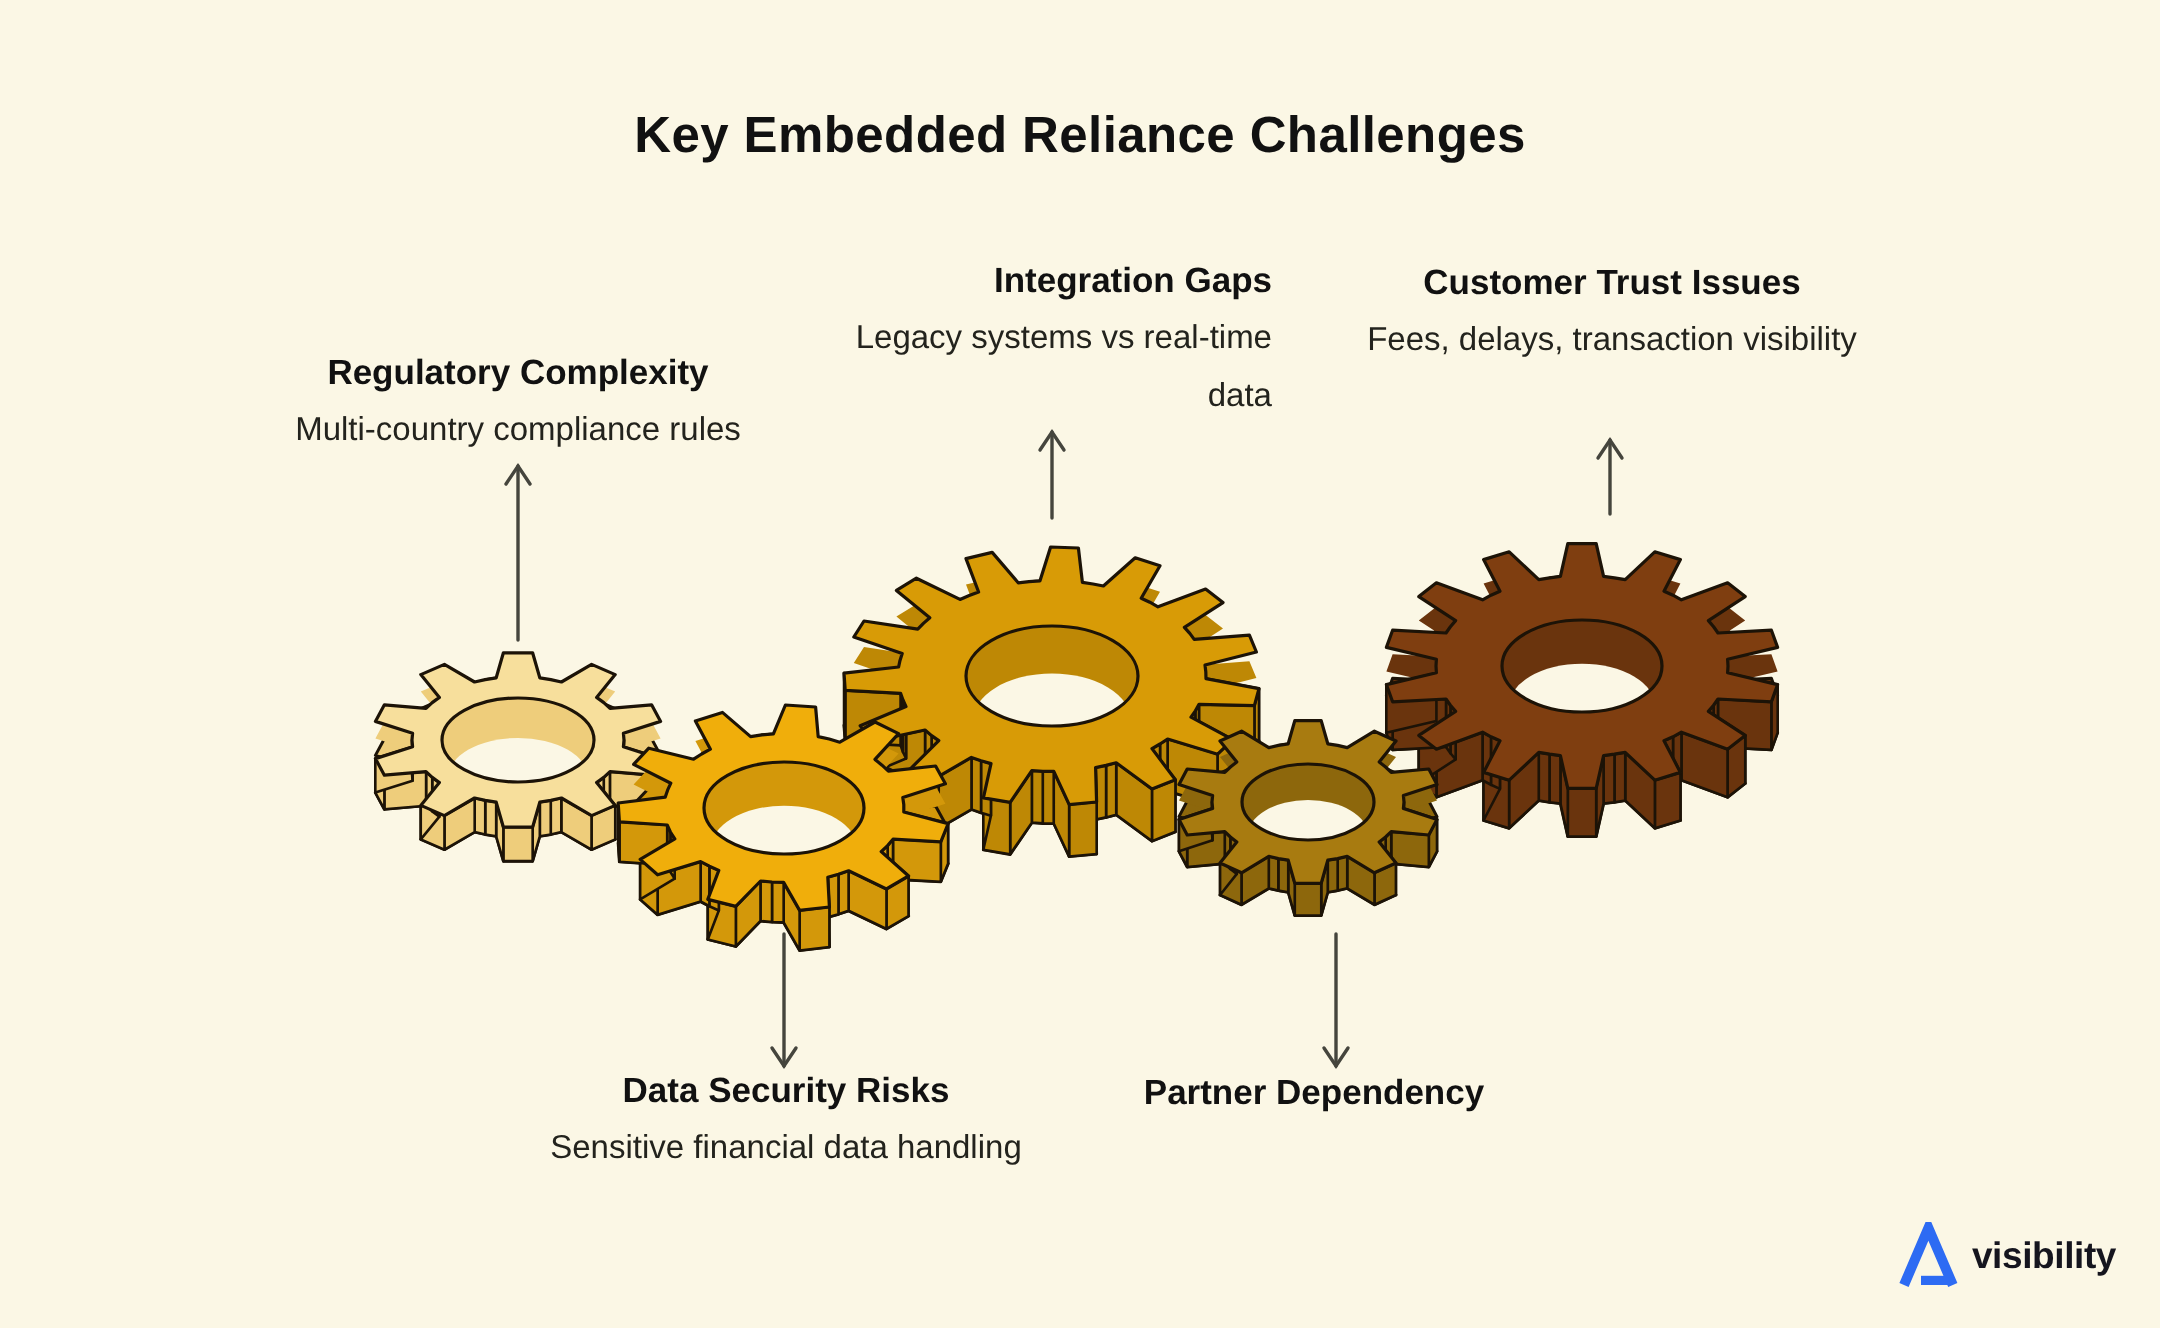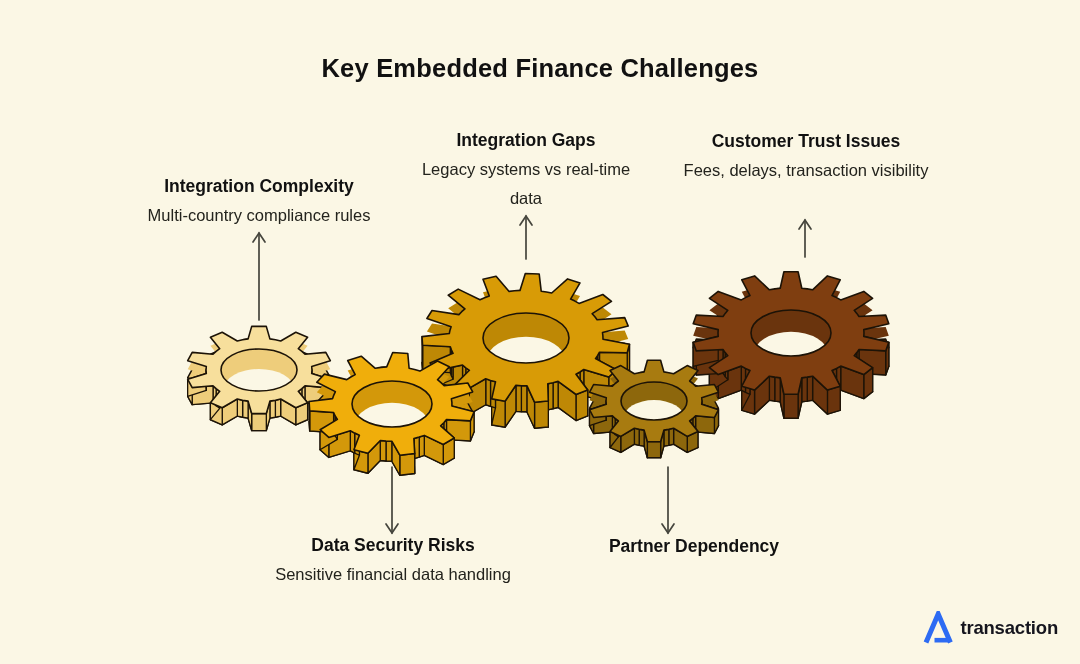--- a/index.html
+++ b/index.html
@@ -15,38 +15,38 @@
     position:absolute;top:54px;left:0;width:100%;
     margin:0;text-align:center;
     font-size:25.5px;font-weight:700;color:#111;
     letter-spacing:0.2px;
   }
   .scene{position:absolute;left:0;top:0;}
   .challenge{position:absolute;text-align:center;}
   .c-title{font-weight:700;font-size:17.5px;line-height:28px;color:#111;}
   .c-desc{font-size:16.5px;line-height:28.5px;margin-top:1px;color:#23231D;}
   #ch-regulatory{left:109px;top:172px;width:300px;}
-  #ch-integration{left:416px;top:126px;width:220px;}
+  #ch-integration{left:416px;top:126px;width:220px;text-align:right;}
   #ch-customer{left:681px;top:127px;width:250px;}
   #ch-datasec{left:238px;top:531px;width:310px;}
-  #ch-partner{left:589px;top:532px;width:210px;}
+  #ch-partner{left:552px;top:532px;width:210px;}
   .logo{
     position:absolute;right:22px;bottom:20px;
     display:flex;align-items:center;gap:7px;
   }
   .logo-text{
     font-size:18.5px;font-weight:700;color:#15151E;letter-spacing:-0.2px;
   }
 </style>
 </head>
 <body>
 
 <div class="canvas" style="background: rgb(251, 247, 229);">
 
-  <h1 class="page-title" style="color: rgb(17, 17, 17);">Key Embedded Finance Challenges</h1>
+  <h1 class="page-title" style="color: rgb(17, 17, 17);">Key Embedded Reliance Challenges</h1>
 
   <svg id="scene" class="scene" width="1080" height="664" viewBox="0 0 1080 664">
       <defs>
         <clipPath id="hole-gear-5">
           <path d="M751,333 A40,23 0 1 0 831,333 A40,23 0 1 0 751,333 Z"></path>
         </clipPath>
         <clipPath id="hole-gear-3">
           <path d="M483,338 A43,25 0 1 0 569,338 A43,25 0 1 0 483,338 Z"></path>
         </clipPath>
         <clipPath id="hole-gear-1">
@@ -262,21 +262,21 @@
         <line x1="392" y1="467" x2="392" y2="533"></line>
         <path d="M386,524 L392,533 L398,524"></path>
       </g>
       <g stroke="#45453D" stroke-width="1.7" fill="none" stroke-linecap="round">
         <line x1="668" y1="467" x2="668" y2="533"></line>
         <path d="M662,524 L668,533 L674,524"></path>
       </g>
     </svg>
 
   <div class="challenge" id="ch-regulatory">
-    <div class="c-title">Integration Complexity</div>
+    <div class="c-title">Regulatory Complexity</div>
     <div class="c-desc">Multi-country compliance rules</div>
   </div>
 
   <div class="challenge" id="ch-integration">
     <div class="c-title">Integration Gaps</div>
     <div class="c-desc">Legacy systems vs real-time data</div>
   </div>
 
   <div class="challenge" id="ch-datasec">
     <div class="c-title">Data Security Risks</div>
@@ -290,16 +290,16 @@
 
   <div class="challenge" id="ch-partner">
     <div class="c-title">Partner Dependency</div>
   </div>
 
   <div class="logo">
     <svg class="logo-mark" width="30" height="33" viewBox="0 0 30 33">
       <path d="M3,31.5 L15.2,3 L27.4,31.5" fill="none" stroke="#2D6BF3" stroke-width="5" stroke-linejoin="miter"></path>
       <path d="M11.5,29.2 L26.5,29.2" fill="none" stroke="#2D6BF3" stroke-width="4.6"></path>
     </svg>
-    <span class="logo-text" style="color: rgb(21, 21, 30);">transaction</span>
+    <span class="logo-text" style="color: rgb(21, 21, 30);">visibility</span>
   </div>
 
 </div>
 
 </body></html>

